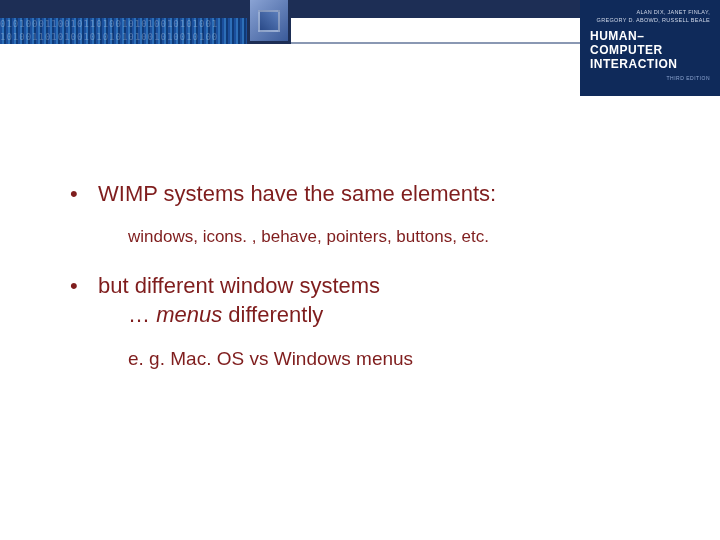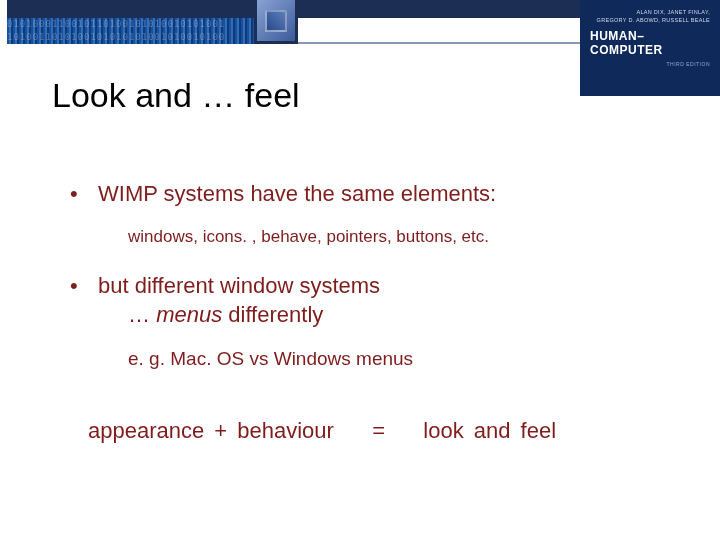--- a/index.html
+++ b/index.html
@@ -1,18 +1,18 @@
 <!DOCTYPE html>
 <html><head>
 <meta charset="utf-8">
 <style>
   * { margin: 0; padding: 0; box-sizing: border-box; }
   html, body { width: 720px; height: 540px; background: #fff; font-family: Verdana, Arial, sans-serif; }
   .slide { width: 720px; height: 540px; position: relative; background: #fff; }
-  .top-band { position: absolute; top: 0; left: 0; right: 0; height: 60px; margin-left: 7px; }
+  .top-band { position: absolute; top: 0; left: 0; right: 0; height: 60px; }
   .navy-bar { position: absolute; top: 0; left: 0; right: 0; height: 18px; background: #1d2e55; }
   .binary-strip { position: absolute; top: 18px; left: 0; height: 26px; width: 250px;
     background: repeating-linear-gradient(90deg,#1b4f9c 0 2px,#2d6fb8 2px 4px,#0f3a78 4px 6px);
     overflow: hidden; color: rgba(255,255,255,0.25); font-family: monospace; font-size: 9px;
     line-height: 13px; letter-spacing: 1px; white-space: nowrap; }
   .logo-box { position: absolute; top: 0; left: 247px; width: 44px; height: 44px;
     background: linear-gradient(135deg,#8aa3d4,#3a5a99); border: 3px solid #1d2e55; border-top: none;
     display:flex; align-items:center; justify-content:center; }
   .logo-inner { width: 22px; height: 22px; border: 2px solid rgba(255,255,255,0.4);
     background: linear-gradient(45deg,#2a4a88,#5a7dbb); }
@@ -54,48 +54,41 @@
     <div class="logo-box">
       <div class="logo-inner"></div>
     </div>
     <div class="book-cover">
       <div class="book-authors">
         <div>ALAN DIX, JANET FINLAY,</div>
         <div>GREGORY D. ABOWD, RUSSELL BEALE</div>
       </div>
       <div class="book-title">
         <div>HUMAN–COMPUTER</div>
+        <div>INTERACTION</div>
       </div>
       <div class="book-edition">THIRD EDITION</div>
     </div>
   </div>
 
-  <div class="title">Look and … feel</div>
 
   <div class="body">
     <ul class="bullets">
       <li>
         <span>WIMP systems have the same elements:</span>
       </li>
     </ul>
     <div class="subline">windows, icons. , behave, pointers, buttons, etc.</div>
 
     <ul class="bullets">
       <li>
         <span>but different window systems</span>
         <div class="indent-line" style="margin-left:30px;">
           <span>… </span><span class="behave">menus</span><span> differently</span>
         </div>
       </li>
     </ul>
 
     <div class="eg">e. g. Mac. OS vs Windows menus</div>
 
-    <div class="equation">
-      <span>appearance + behaviour</span>
-      <span class="eq-gap"></span>
-      <span>=</span>
-      <span class="eq-gap"></span>
-      <span>look and feel</span>
-    </div>
   </div>
 
 </div>
 
 </body></html>

